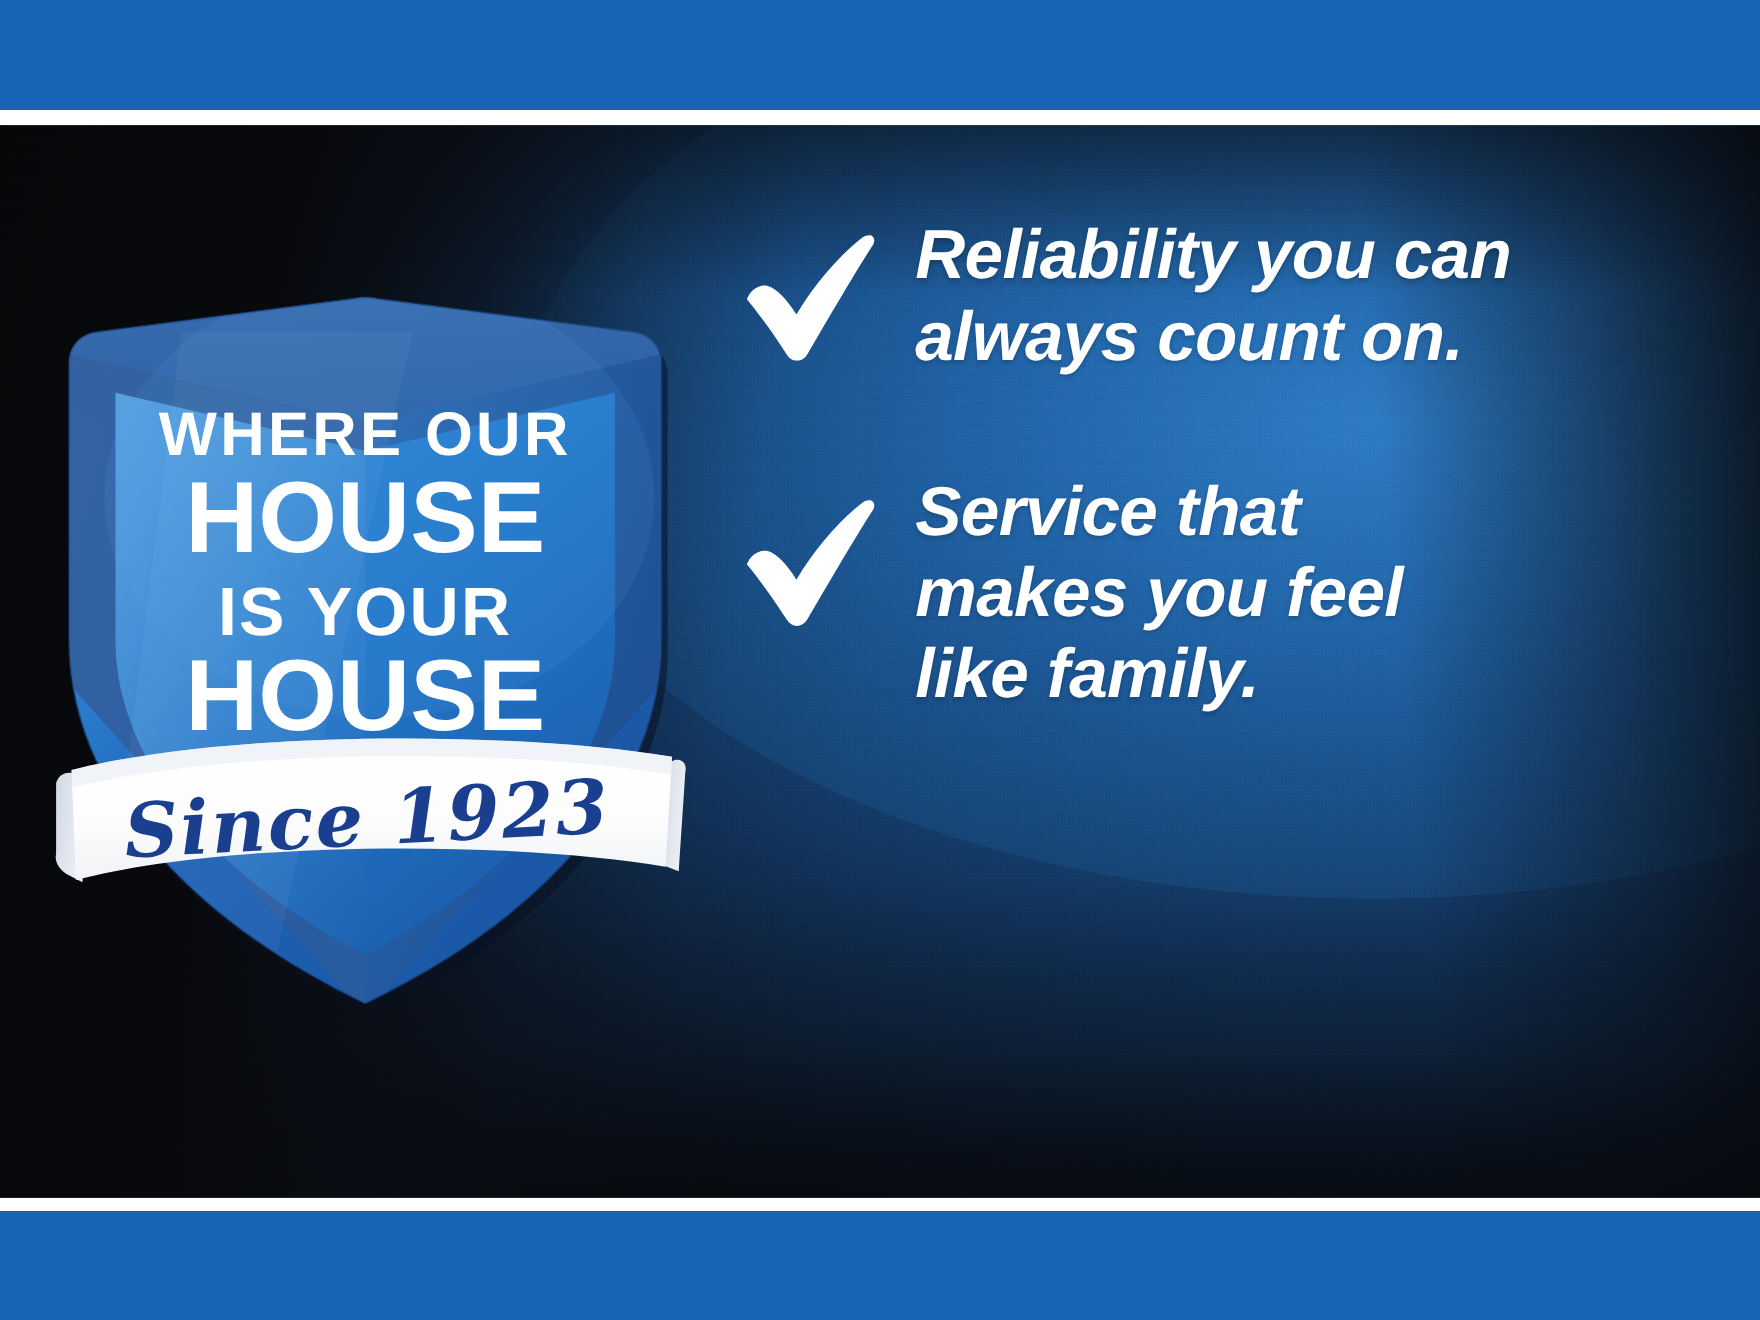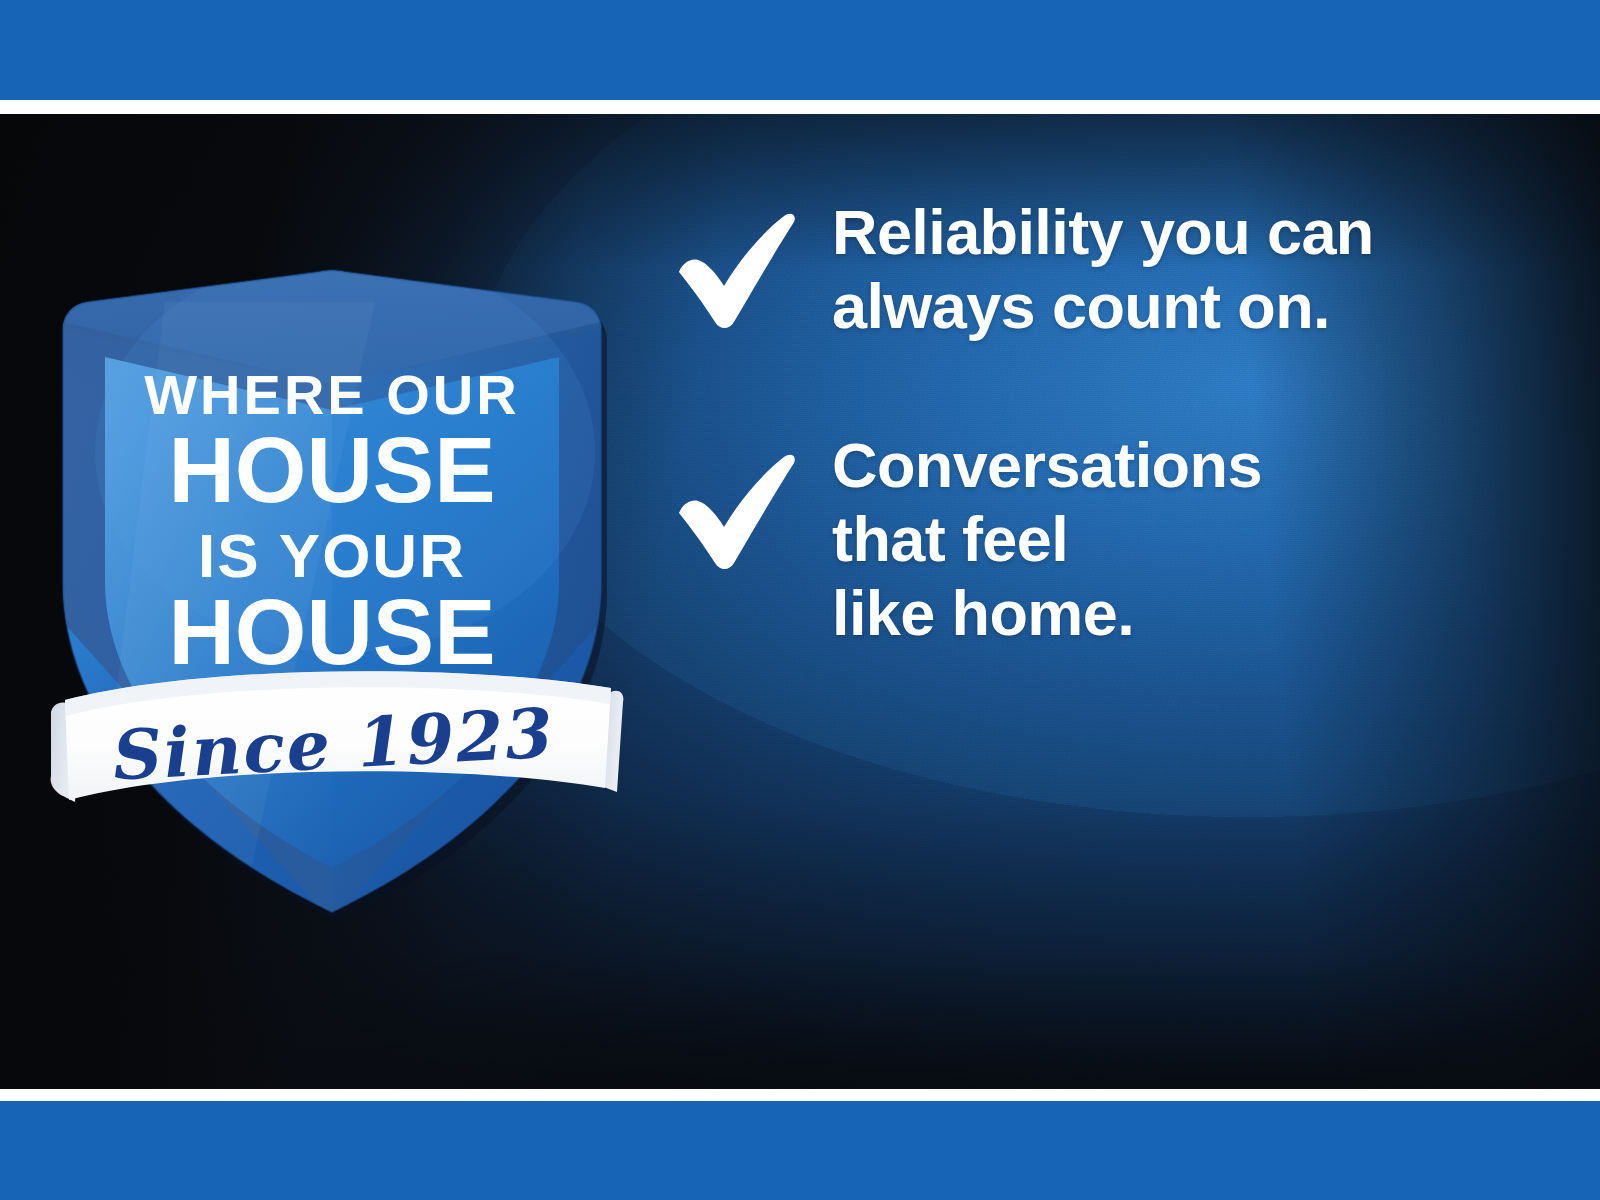--- a/index.html
+++ b/index.html
@@ -143,20 +143,21 @@
     text-anchor: middle;
     letter-spacing: 2px;
   }
 
   
   .benefits {
     position: absolute;
     left: 672px;
     top: 196px;
     width: 840px;
+    font-style: italic;
   }
   .benefit {
     position: relative;
     display: flex;
     align-items: flex-start;
     gap: 34px;
   }
   .benefit + .benefit { margin-top: 86px; }
   .benefit-check {
     flex: 0 0 auto;
@@ -298,32 +299,32 @@
         <svg viewBox="0 0 126 118" xmlns="http://www.w3.org/2000/svg">
           <path d="M7 62 C10 54 18 48 26 50 C34 52 44 63 52 76
                    C68 49 90 23 112 6 C119 1 125 5 122 12
                    C102 43 78 85 62 112 C57 120 48 120 43 112 C33 96 17 74 7 62 Z" fill="#ffffff"></path>
         </svg>
       </div>
       <div class="benefit-text">Reliability you can
 always count on.</div>
     </div>
 
-
-    <div class="benefit b3">
+    <div class="benefit b2">
       <div class="benefit-check">
         <svg viewBox="0 0 126 118" xmlns="http://www.w3.org/2000/svg">
           <path d="M7 62 C10 54 18 48 26 50 C34 52 44 63 52 76
                    C68 49 90 23 112 6 C119 1 125 5 122 12
                    C102 43 78 85 62 112 C57 120 48 120 43 112 C33 96 17 74 7 62 Z" fill="#ffffff"></path>
         </svg>
       </div>
-      <div class="benefit-text">Conversations
-that feel
-like home.</div>
+      <div class="benefit-text">Service that
+makes you feel
+like family.</div>
     </div>
+
 
   </div>
 
   <div class="bar-bottom-rule"></div>
   <div class="bar-bottom"></div>
 
 </div>
 
 </body></html>

